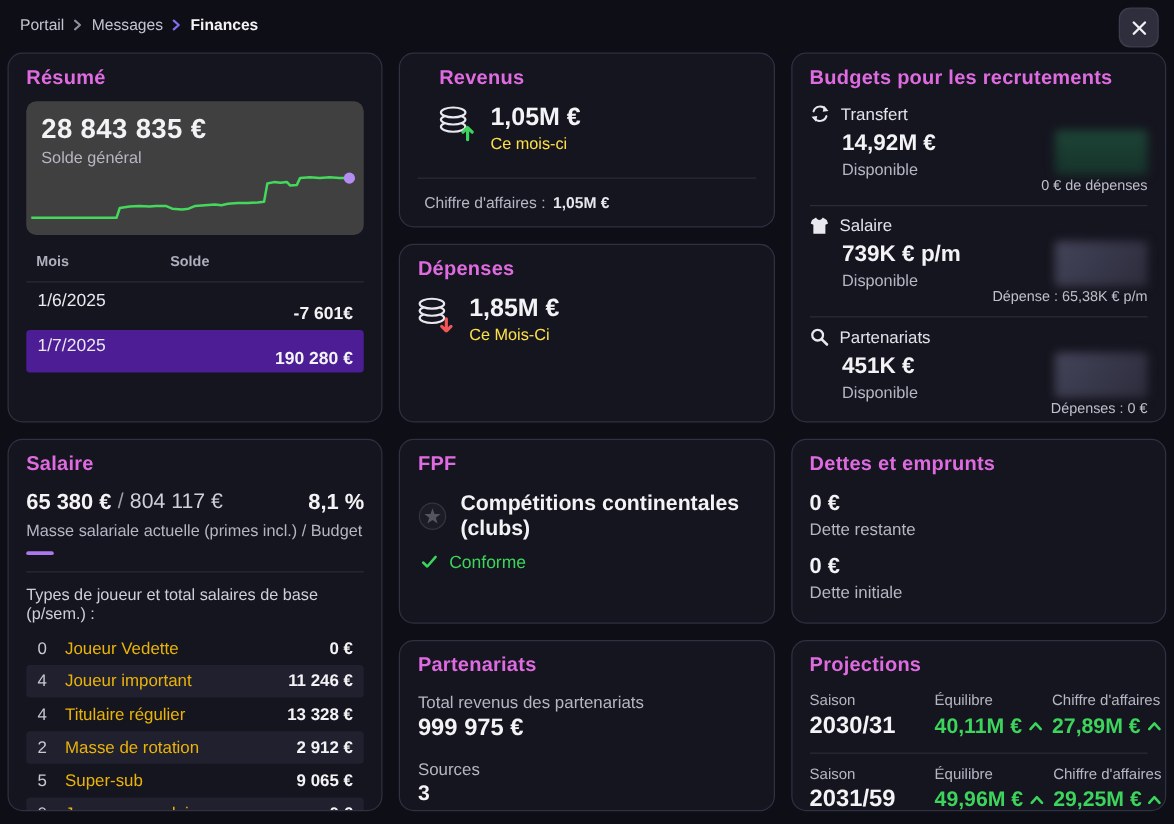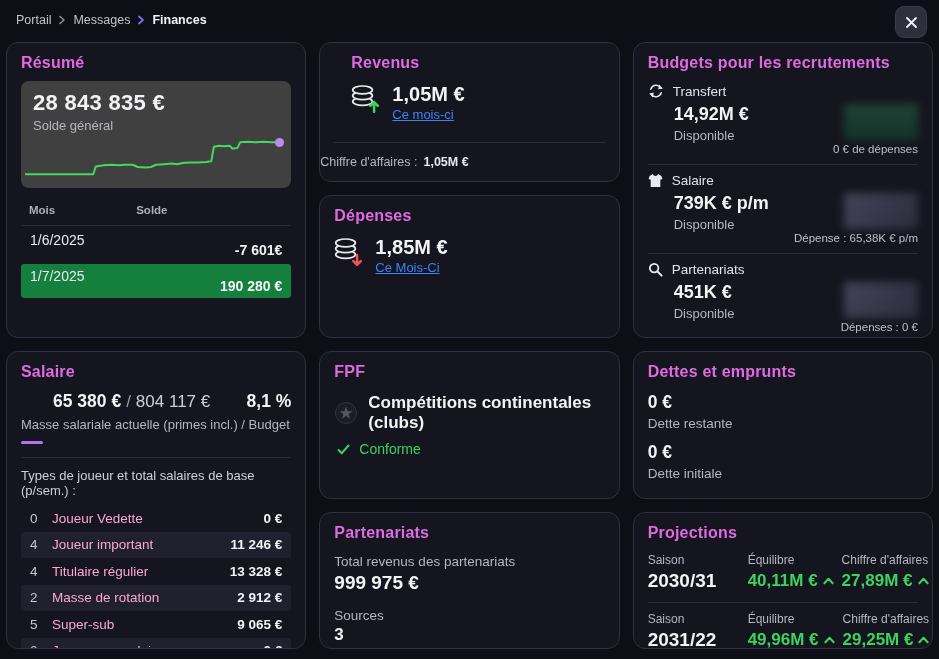--- a/index.html
+++ b/index.html
@@ -75,65 +75,65 @@
   .fin-table { margin-top: 12px; font-size: 14px; }
   .fin-thead {
     display: flex; font-size: 11.5px; font-weight: bold; color: #aeaebc;
     padding: 4px 8px 9px 8px; border-bottom: 1px solid #2b2b3a; gap: 24px;
   }
   .fin-thead .th2 { margin-left: 57px; }
   .fin-row {
     display: flex; align-items: center; justify-content: space-between;
     height: 34px; padding: 0 9px; margin-top: 2px; border-radius: 3px;
   }
-  .fin-row.alt { background: #15803d; gap: 48px; }
+  .fin-row.alt { background: #4c1d95; gap: 48px; }
   .fin-row .cell-month { color: #e9e9ef; align-self: flex-start; padding-top: 4px; }
   .fin-row .cell-val { font-weight: bold; color: #f3f3f6; align-self: flex-end; padding-bottom: 4px; }
 
   
   .money-row { display: flex; align-items: flex-start; gap: 11px; margin-top: 11px; }
   .money-amount { font-size: 20px; font-weight: bold; line-height: 22px; }
-  .money-period { font-size: 13px; color: #3b82f6; margin-top: 2px; text-decoration: underline; }
+  .money-period { font-size: 13px; color: #fde047; margin-top: 2px; }
   .card-footer-line { position: absolute; left: 14px; right: 14px; bottom: 38px; height: 1px; background: #2b2b3a; }
   .card-footer {
-    position: absolute; left: 0; bottom: 12px;
+    position: absolute; left: 19px; bottom: 12px;
     font-size: 12.5px; color: #b6b6c3;
   }
   .card-footer b { color: #e6e6ec; font-weight: bold; margin-left: 6px; }
 
   
   .budget-section { padding: 8px 0 9px 0; }
   .budget-head { display: flex; align-items: flex-end; gap: 9px; font-size: 13.5px; color: #e2e2ea; }
   .budget-body { display: flex; justify-content: space-between; margin-top: 5px; padding-left: 26px; }
   .budget-amount { font-size: 18px; font-weight: bold; }
   .budget-sub { font-size: 13px; color: #b6b6c3; margin-top: 3px; }
   .budget-right { display: flex; flex-direction: column; align-items: flex-end; text-align: center; }
   .blur-bar { width: 74px; height: 36px; border-radius: 3px; filter: blur(4px); }
   .blur-green { background: linear-gradient(180deg, #1d4436, #16332a); }
   .blur-gray  { background: linear-gradient(125deg, #44445a, #2c2c3c); }
   .budget-note { font-size: 11.5px; color: #c0c0cc; margin-top: 3px; white-space: nowrap; }
 
   
-  .wage-line { display: flex; align-items: flex-end; margin-top: 10px; margin-left: 32px; }
+  .wage-line { display: flex; align-items: flex-start; margin-top: 10px; }
   .wage-cur { font-size: 17.5px; font-weight: bold; }
   .wage-sep { font-size: 17px; color: #9c9cab; margin: 0 5px; }
   .wage-budget { font-size: 17px; color: #cfcfda; }
   .wage-pct { margin-left: auto; font-size: 17.5px; font-weight: bold; }
   .wage-desc { font-size: 13px; color: #b6b6c3; margin-top: 5px; white-space: nowrap; overflow: hidden; }
   .wage-bar { margin-top: 9px; height: 3px; width: 100%; background: transparent; border-radius: 2px; }
   .wage-bar-fill { height: 3px; width: 8.1%; min-width: 22px; background: #a878ec; border-radius: 2px; }
   .card-salaire .divider { margin: 13px 0 10px 0; }
   .wage-list-title { font-size: 13px; color: #cfcfda; margin-bottom: 7px; }
   .wage-row {
     display: flex; align-items: center; height: 26.5px; padding: 0 9px;
     font-size: 13.5px; border-radius: 3px;
   }
   .wage-row.alt { background: #20202e; }
   .wage-count { width: 22px; color: #c8c8d2; }
-  .wage-type { color: #f9a8d4; text-align: center; }
+  .wage-type { color: #eab308; text-align: center; }
   .wage-amt { margin-left: auto; font-weight: bold; }
 
   
   .fpf-row { display: flex; align-items: center; gap: 10px; margin-top: 12px; }
   .fpf-comp { font-size: 17px; font-weight: bold; }
   .fpf-status { display: flex; align-items: center; gap: 9px; margin-top: 8px; padding-left: 3px; }
   .fpf-status-text { color: #3cd45c; font-size: 14px; }
 
   
   .debt-group { margin-top: 11px; }
@@ -446,21 +446,21 @@
                 <polyline points="1.5,6.5 6,1.5 10.5,6.5" fill="none" stroke="#3cd45c" stroke-width="2.2" stroke-linecap="round" stroke-linejoin="round"></polyline>
               </svg>
             </span>
         </div>
       </div>
     </div>
     <div class="divider"></div>
     <div class="proj-row">
       <div class="proj-cell">
         <div class="proj-lbl">Saison</div>
-        <div class="proj-season">2031/22</div>
+        <div class="proj-season">2031/59</div>
       </div>
       <div class="proj-cell">
         <div class="proj-lbl">Équilibre</div>
         <div class="proj-money">
           <span>49,96M €</span>
           <span class="icon">
               <svg width="11" height="8" viewBox="0 0 12 8">
                 <polyline points="1.5,6.5 6,1.5 10.5,6.5" fill="none" stroke="#3cd45c" stroke-width="2.2" stroke-linecap="round" stroke-linejoin="round"></polyline>
               </svg>
             </span>

